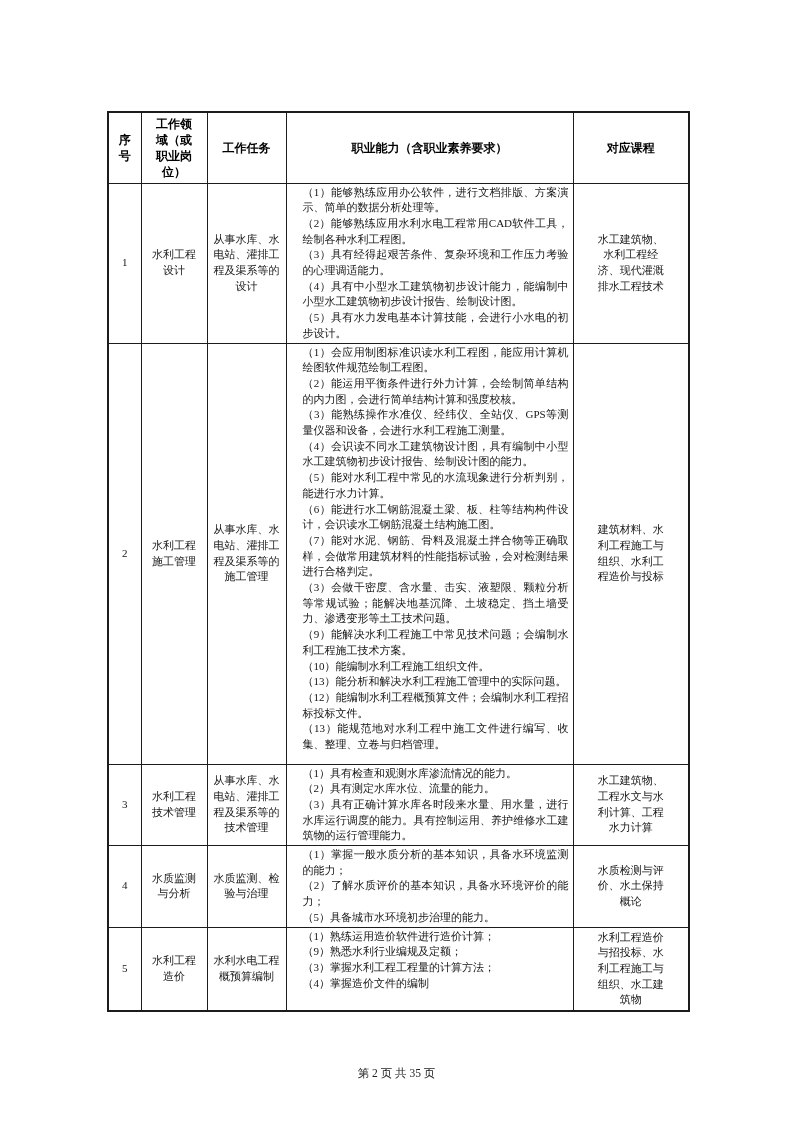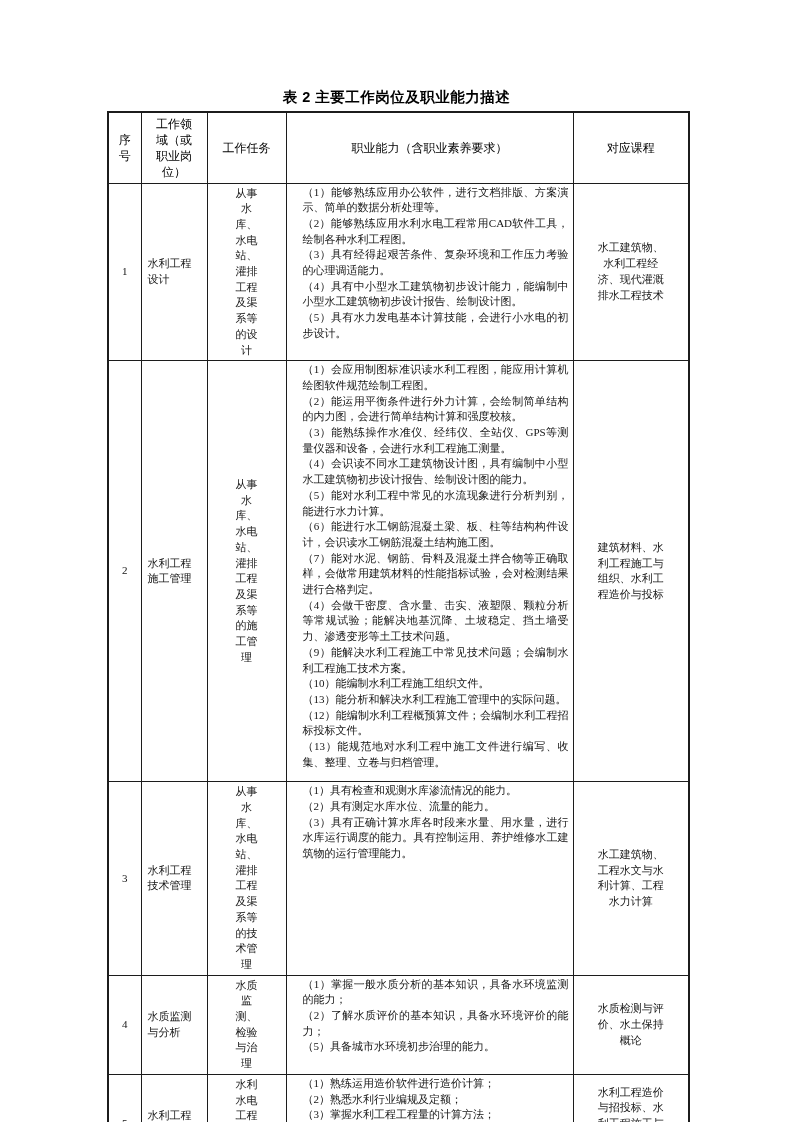--- a/index.html
+++ b/index.html
@@ -40,58 +40,57 @@
   col.c4 { width: 116px; }
   th, td {
     border: 1px solid #1c1c1c;
     vertical-align: middle;
     font-size: 11px;
     line-height: 15.7px;
   }
   thead tr { height: 71px; }
   th {
     font-family: "Liberation Sans", sans-serif;
-    font-weight: normal;
+    font-weight: bold;
     font-size: 12px;
     line-height: 16px;
     text-align: center;
     color: #000;
     padding: 2px;
   }
   th.h-no    { padding: 2px 6px; }
   th.h-field { padding: 2px 11px; }
   tbody tr:nth-child(1) { height: 158px; }
   tbody tr:nth-child(2) { height: 421px; }
   tbody tr:nth-child(3) { height: 76px; }
   tbody tr:nth-child(4) { height: 81px; }
   tbody tr:nth-child(5) { height: 62px; }
   td.c-no      { text-align: center; }
-  td.c-field   { text-align: left; padding: 0 6px; }
-  td.c-task    { text-align: center; padding: 2px 24px; }
+  td.c-field   { text-align: center; padding: 0 6px; }
+  td.c-task    { text-align: center; padding: 2px 6px; }
   td.c-abilities {
     vertical-align: top;
     text-align: justify;
     padding: 1px 4px 1px 16px;
   }
   td.c-abilities .ability { text-align: justify; }
   td.c-courses { text-align: center; padding: 2px 22px; }
   .page-footer {
     position: absolute;
     top: 1066px; left: 0; width: 100%;
     text-align: center;
     font-size: 11.5px;
     color: #222;
   }
 </style>
 </head>
 <body>
 
 <div class="page">
 
-  <div class="doc-title">表 2 主要工作岗位及职业能力描述</div>
 
   <table class="main">
     <colgroup>
       <col class="c0">
         <col class="c1">
         <col class="c2">
         <col class="c3">
         <col class="c4">
     </colgroup>
     <thead>
@@ -123,21 +122,21 @@
     <td class="c-field">水利工程施工管理</td>
     <td class="c-task">从事水库、水电站、灌排工程及渠系等的施工管理</td>
     <td class="c-abilities">
             <div class="ability">（1）会应用制图标准识读水利工程图，能应用计算机绘图软件规范绘制工程图。</div>
             <div class="ability">（2）能运用平衡条件进行外力计算，会绘制简单结构的内力图，会进行简单结构计算和强度校核。</div>
             <div class="ability">（3）能熟练操作水准仪、经纬仪、全站仪、GPS等测量仪器和设备，会进行水利工程施工测量。</div>
             <div class="ability">（4）会识读不同水工建筑物设计图，具有编制中小型水工建筑物初步设计报告、绘制设计图的能力。</div>
             <div class="ability">（5）能对水利工程中常见的水流现象进行分析判别，能进行水力计算。</div>
             <div class="ability">（6）能进行水工钢筋混凝土梁、板、柱等结构构件设计，会识读水工钢筋混凝土结构施工图。</div>
             <div class="ability">（7）能对水泥、钢筋、骨料及混凝土拌合物等正确取样，会做常用建筑材料的性能指标试验，会对检测结果进行合格判定。</div>
-            <div class="ability">（4）会做干密度、含水量、击实、液塑限、颗粒分析等常规试验；能解决地基沉降、土坡稳定、挡土墙受力、渗透变形等土工技术问题。</div>
+            <div class="ability">（3）会做干密度、含水量、击实、液塑限、颗粒分析等常规试验；能解决地基沉降、土坡稳定、挡土墙受力、渗透变形等土工技术问题。</div>
             <div class="ability">（9）能解决水利工程施工中常见技术问题；会编制水利工程施工技术方案。</div>
             <div class="ability">（10）能编制水利工程施工组织文件。</div>
             <div class="ability">（13）能分析和解决水利工程施工管理中的实际问题。</div>
             <div class="ability">（12）能编制水利工程概预算文件；会编制水利工程招标投标文件。</div>
             <div class="ability">（13）能规范地对水利工程中施工文件进行编写、收集、整理、立卷与归档管理。</div>
           </td>
     <td class="c-courses">建筑材料、水利工程施工与组织、水利工程造价与投标</td>
   </tr>
 
   <tr>
@@ -163,23 +162,24 @@
           </td>
     <td class="c-courses">水质检测与评价、水土保持概论</td>
   </tr>
 
   <tr>
     <td class="c-no">5</td>
     <td class="c-field">水利工程造价</td>
     <td class="c-task">水利水电工程概预算编制</td>
     <td class="c-abilities">
             <div class="ability">（1）熟练运用造价软件进行造价计算；</div>
-            <div class="ability">（2）熟悉水利行业编规及定额；</div>
+            <div class="ability">（9）熟悉水利行业编规及定额；</div>
             <div class="ability">（3）掌握水利工程工程量的计算方法；</div>
             <div class="ability">（4）掌握造价文件的编制</div>
           </td>
     <td class="c-courses">水利工程造价与招投标、水利工程施工与组织、水工建筑物</td>
   </tr>
 </tbody>
   </table>
 
+  <div class="page-footer">第 2 页 共 35 页</div>
 
 </div>
 
 </body></html>

